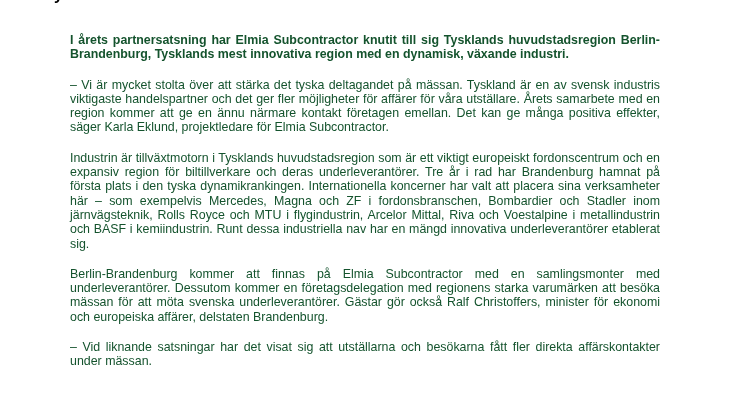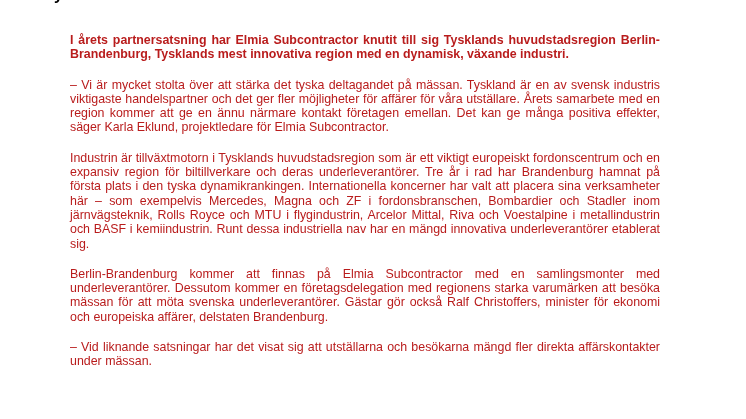--- a/index.html
+++ b/index.html
@@ -25,21 +25,21 @@
     font-size: 16px;
     font-weight: bold;
     color: #000000;
     white-space: nowrap;
   }
   p {
     margin: 0 16px 16px 0;
     font-size: 12.4px;
     line-height: 14.3px;
     text-align: justify;
-    color: #b91c1c;
+    color: #14532d;
   }
   p.lead {
     font-weight: bold;
   }
 </style>
 </head>
 <body>
 
 <div class="page">
 
@@ -47,15 +47,15 @@
 
   <p class="lead">I årets partnersatsning har Elmia Subcontractor knutit till sig Tysklands huvudstadsregion Berlin-Brandenburg, Tysklands mest innovativa region med en dynamisk, växande industri.</p>
 
   <p class="body-para">– Vi är mycket stolta över att stärka det tyska deltagandet på mässan. Tyskland är en av svensk industris viktigaste handelspartner och det ger fler möjligheter för affärer för våra utställare. Årets samarbete med en region kommer att ge en ännu närmare kontakt företagen emellan. Det kan ge många positiva effekter, säger Karla Eklund, projektledare för Elmia Subcontractor.</p>
 
   <p class="body-para">Industrin är tillväxtmotorn i Tysklands huvudstadsregion som är ett viktigt europeiskt fordonscentrum och en expansiv region för biltillverkare och deras underleverantörer. Tre år i rad har Brandenburg hamnat på första plats i den tyska dynamikrankingen. Internationella koncerner har valt att placera sina verksamheter här – som exempelvis Mercedes, Magna och ZF i fordonsbranschen, Bombardier och Stadler inom järnvägsteknik, Rolls Royce och MTU i flygindustrin, Arcelor Mittal, Riva och Voestalpine i metallindustrin och BASF i kemiindustrin. Runt dessa industriella nav har en mängd innovativa underleverantörer etablerat sig.</p>
 
   <p class="body-para">Berlin-Brandenburg kommer att finnas på Elmia Subcontractor med en samlingsmonter med underleverantörer. Dessutom kommer en företagsdelegation med regionens starka varumärken att besöka mässan för att möta svenska underleverantörer. Gästar gör också Ralf Christoffers, minister för ekonomi och europeiska affärer, delstaten Brandenburg.</p>
 
 
-  <p class="body-para">– Vid liknande satsningar har det visat sig att utställarna och besökarna mängd fler direkta affärskontakter under mässan.</p>
+  <p class="body-para">– Vid liknande satsningar har det visat sig att utställarna och besökarna fått fler direkta affärskontakter under mässan.</p>
 
 </div>
 
 </body></html>

